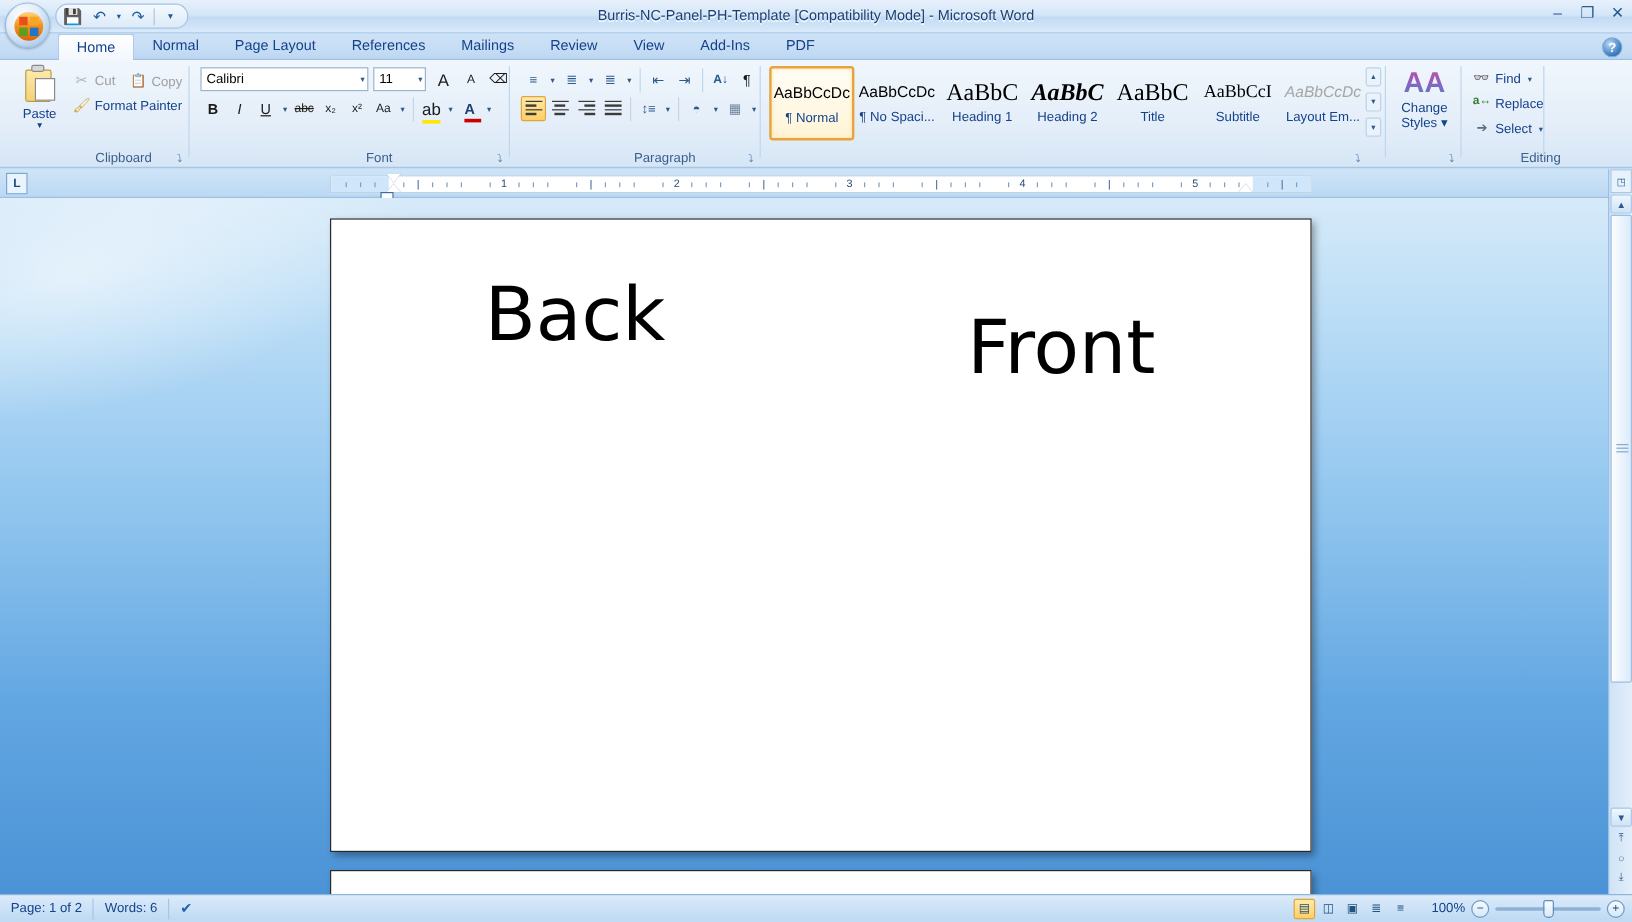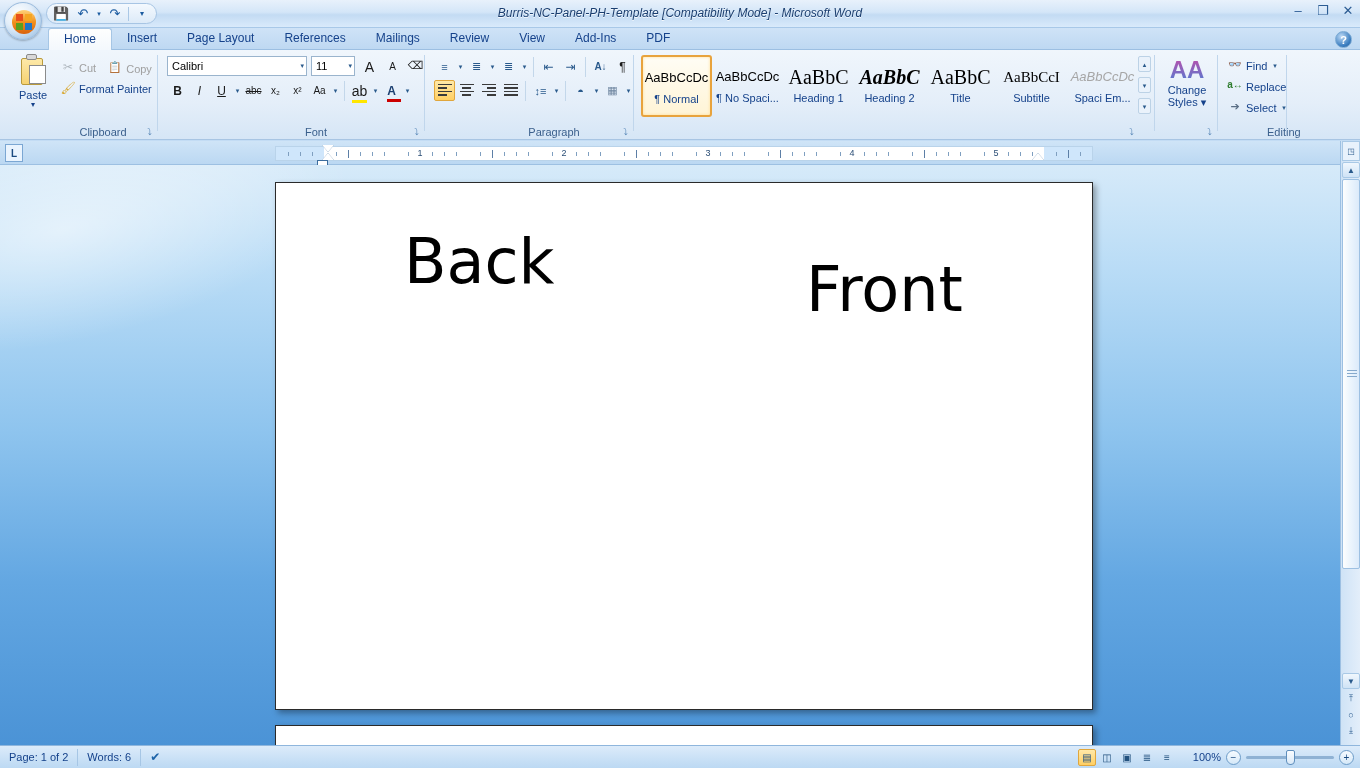--- a/index.html
+++ b/index.html
@@ -16,21 +16,20 @@
   
   .titlebar {
     position: absolute; left: 0; top: 0; width: 1360px; height: 28px;
     background: linear-gradient(to bottom, #e8f1fb 0%, #d4e6f8 45%, #c3dbf3 55%, #d9eafb 100%);
     border-bottom: 1px solid #a8c8e8;
   }
   .title-text {
     position: absolute; left: 0; top: 6px; width: 1360px;
     text-align: center; font-size: 12px; color: #1b3f70;
     text-shadow: 0 1px 0 rgba(255,255,255,.8);
-    font-style: italic;
   }
   .office-orb {
     position: absolute; left: 4px; top: 2px; width: 38px; height: 38px;
     border-radius: 50%;
     background: radial-gradient(circle at 38% 32%, #fdfefe 0%, #e3eef9 42%, #b9d3ec 70%, #8fb4d8 100%);
     border: 1px solid #9bbcde; z-index: 5;
     box-shadow: 0 1px 2px rgba(0,0,0,.25);
   }
   .orb-inner {
     position: absolute; left: 7px; top: 7px; width: 24px; height: 24px;
@@ -379,21 +378,21 @@
     <div class="win-btns">
       <div class="win-btn">–</div>
       <div class="win-btn">❐</div>
       <div class="win-btn">✕</div>
     </div>
   </div>
 
   <div class="tabbar">
     <div class="tabs">
       <div class="tab active">Home</div>
-      <div class="tab">Insert</div>
+      <div class="tab">Normal</div>
       <div class="tab">Page Layout</div>
       <div class="tab">References</div>
       <div class="tab">Mailings</div>
       <div class="tab">Review</div>
       <div class="tab">View</div>
       <div class="tab">Add-Ins</div>
       <div class="tab">PDF</div>
     </div>
     <div class="help-btn">?</div>
   </div>
@@ -597,21 +596,21 @@
         <div class="style-item">
           <div class="style-prev" style="font-family:'Liberation Serif',serif;font-size:20px;">AaBbC</div>
           <div class="style-name">Title</div>
         </div>
         <div class="style-item">
           <div class="style-prev" style="font-family:'Liberation Serif',serif;font-size:15px;">AaBbCcI</div>
           <div class="style-name">Subtitle</div>
         </div>
         <div class="style-item">
           <div class="style-prev" style="font-family:'Liberation Sans',sans-serif;font-style:italic;color:#a6a6a6;">AaBbCcDc</div>
-          <div class="style-name">Spaci Em...</div>
+          <div class="style-name">Layout Em...</div>
         </div>
       </div>
       <div class="styles-scroll">
         <div class="ss-btn">▴</div>
         <div class="ss-btn">▾</div>
         <div class="ss-btn">▾</div>
       </div>
       <div class="dlg-launch" style="right:18px">⤵</div>
       <div class="group-sep" style="right:0"></div>
     </div>

